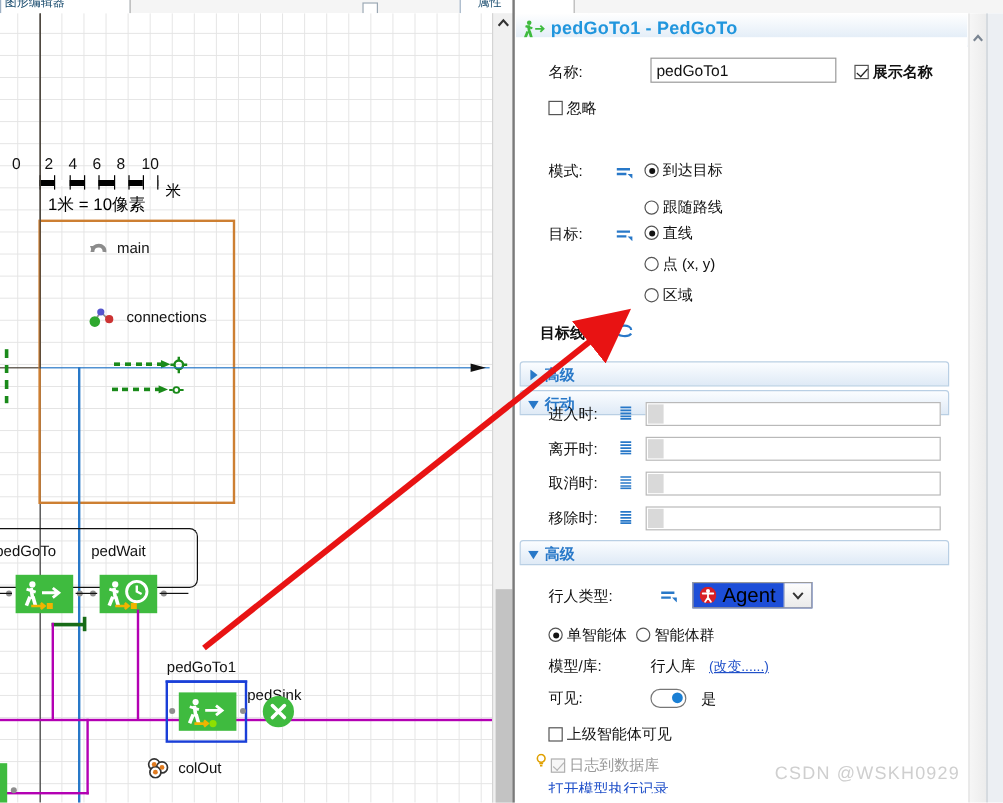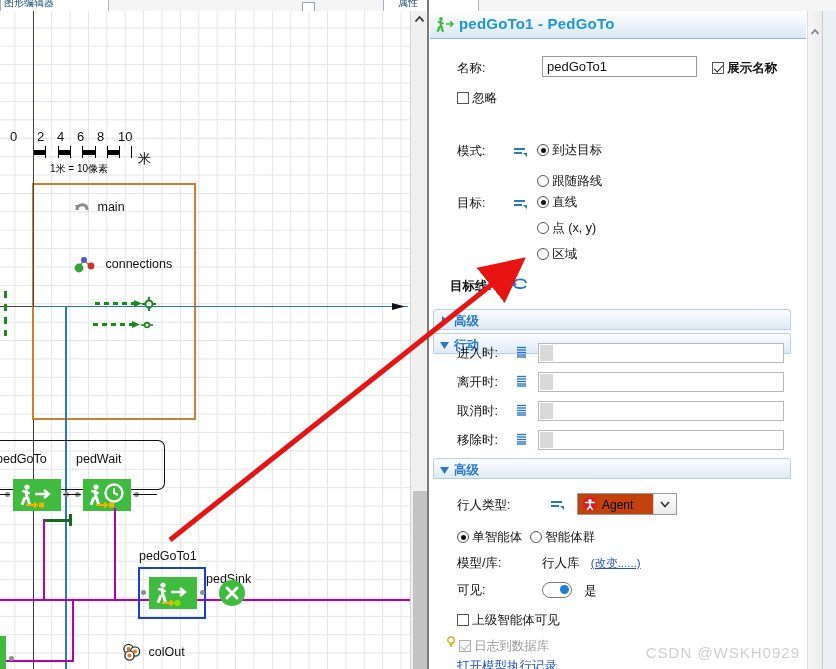--- a/index.html
+++ b/index.html
@@ -33,21 +33,21 @@
   
   .ruler{position:absolute;left:10px;top:118px;width:160px;height:48px;}
   .ruler-nums{position:absolute;left:0;top:0;width:160px;height:17px;}
   .ruler-nums span{position:absolute;font-size:13px;color:#111;
        font-family:"Liberation Sans",sans-serif;}
   .ruler-bar{position:absolute;left:23px;top:21px;width:99px;height:5px;background:#000;}
   .ruler-bar i{position:absolute;top:0;width:12.3px;height:5px;background:#fff;display:block;}
   .ruler-caps{position:absolute;left:23px;top:17px;width:99px;height:12px;}
   .ruler-caps b{position:absolute;top:0;width:1px;height:12px;background:#000;}
   .ruler-unit{position:absolute;left:128px;top:21px;font-size:13px;}
-  .ruler-note{position:absolute;left:40px;top:33px;font-size:10px;white-space:nowrap;}
+  .ruler-note{position:absolute;left:30px;top:33px;font-size:14px;white-space:nowrap;}
 
   
   .mnode{position:absolute;white-space:nowrap;font-size:12.5px;color:#111;}
   .mnode .lbl{margin-left:3px;vertical-align:middle;}
 
   
   .orange-rect{position:absolute;left:32px;top:172px;width:164px;height:237px;
                border:2px solid #cd7f32;box-sizing:border-box;background:transparent;}
   
   .blue-line{position:absolute;left:33px;top:295px;width:375px;height:1px;background:#2878c8;}
@@ -87,21 +87,21 @@
 
   
   .canvas-rb{position:absolute;left:427px;top:0;width:2px;height:669px;background:#7a7a7a;}
 
   
   .panel{position:absolute;left:430px;top:11px;width:406px;height:658px;background:#fff;overflow:hidden;}
   .panel-head{position:absolute;left:0;top:0;width:376px;height:27px;
      background:linear-gradient(to bottom,#ffffff,#dbe8f5);border-bottom:1px solid #9ab6d6;}
   .panel-head .ttl{position:absolute;left:29px;top:4px;font-size:15px;font-weight:bold;color:#2196dd;
      white-space:nowrap;letter-spacing:0.2px;}
-  .panel-body{position:absolute;left:0;top:28px;width:376px;height:630px;background:#fff;overflow:hidden;}
+  .panel-body{position:absolute;left:0;top:20px;width:376px;height:630px;background:#fff;overflow:hidden;}
   .pscroll{position:absolute;left:377px;top:0;width:14px;height:658px;
      background:linear-gradient(to right,#f6f6f6,#ececec);border-left:1px solid #dcdcdc;}
   .pscroll .up{position:absolute;left:0;top:14px;width:14px;height:14px;}
   .panel-rb{position:absolute;left:392px;top:0;width:14px;height:658px;background:#eceff3;
      border-left:1px solid #c6ccd3;}
 
   .row{position:absolute;white-space:nowrap;}
   .lab{font-size:12.5px;color:#111;}
   .txtbox{position:absolute;box-sizing:border-box;border:1px solid #9a9a9a;background:#fff;
      font-size:13px;padding:1px 4px;line-height:19px;height:21px;color:#111;
@@ -130,22 +130,22 @@
   .sec .nm{position:absolute;left:20px;top:3px;font-size:12.5px;font-weight:bold;color:#2878c8;}
 
   .linkish{color:#2151c9;text-decoration:underline;font-size:12.5px;cursor:pointer;}
   .dotted{color:#2151c9;text-decoration:underline;font-size:11.5px;}
 
   .toggle{display:inline-block;width:28px;height:14px;border-radius:8px;background:#fff;
      border:1px solid #777;position:relative;vertical-align:-3px;}
   .toggle:after{content:"";position:absolute;right:2px;top:1.5px;width:9px;height:9px;border-radius:50%;
      background:#1a7fd4;}
 
-  .combo{position:absolute;box-sizing:border-box;border:1px solid #9a9a9a;background:#c2410c;
-     height:22px;font-size:12px;line-height:20px;}
+  .combo{position:absolute;box-sizing:border-box;border:1px solid #9a9a9a;background:#1d4ed8;
+     height:22px;font-size:17px;line-height:20px;}
   .combo .arr{position:absolute;right:0;top:0;width:22px;height:20px;border-left:1px solid #cfcfcf;
      background:linear-gradient(to bottom,#fdfdfd,#eaeaea);}
 
   .eqicon{position:absolute;width:15px;height:12px;}
   .listicon{position:absolute;width:11px;height:12px;}
 
   .watermark{position:absolute;right:6px;bottom:8px;font-size:15px;color:#cfcfcf;letter-spacing:1px;
      font-family:"Liberation Sans",sans-serif;}
 
   .arrow-red{position:absolute;left:150px;top:240px;width:420px;height:320px;pointer-events:none;}
@@ -325,21 +325,21 @@
       <span class="pt r"></span>
     </div>
 
     <div class="blk-name" style="left:206px;top:543px;margin-top:18px;">pedSink</div>
     <div class="sink" style="left:219px;top:569px;">
       <svg viewBox="0 0 26 26" width="26" height="26">
         <path d="M8 8 L18 18 M18 8 L8 18" stroke="#fff" stroke-width="3" stroke-linecap="round"></path>
       </svg>
     </div>
 
-    <div class="mnode" style="left:122px;top:620px;margin-top:12px;">
+    <div class="mnode" style="left:122px;top:620px;">
       <svg width="20" height="18" viewBox="0 0 20 18" style="vertical-align:middle">
         <circle cx="6.5" cy="6" r="4.6" fill="#fff" stroke="#333" stroke-width="1.4"></circle>
         <circle cx="13" cy="8.5" r="4.6" fill="#fff" stroke="#333" stroke-width="1.4"></circle>
         <circle cx="7.5" cy="12.5" r="4.6" fill="#fff" stroke="#333" stroke-width="1.4"></circle>
         <circle cx="6.5" cy="6" r="2" fill="#e07b20"></circle>
         <circle cx="13" cy="8.5" r="2" fill="#e07b20"></circle>
         <circle cx="7.5" cy="12.5" r="2" fill="#e07b20"></circle>
       </svg>
       <span class="lbl">colOut</span>
     </div>

